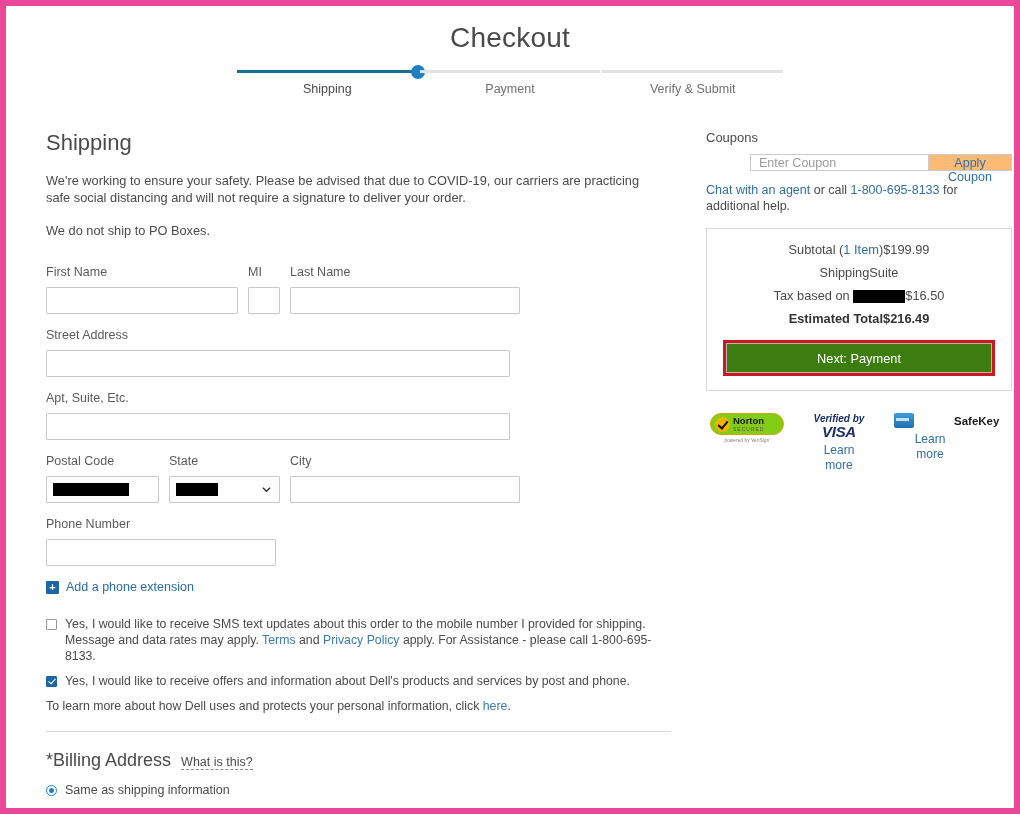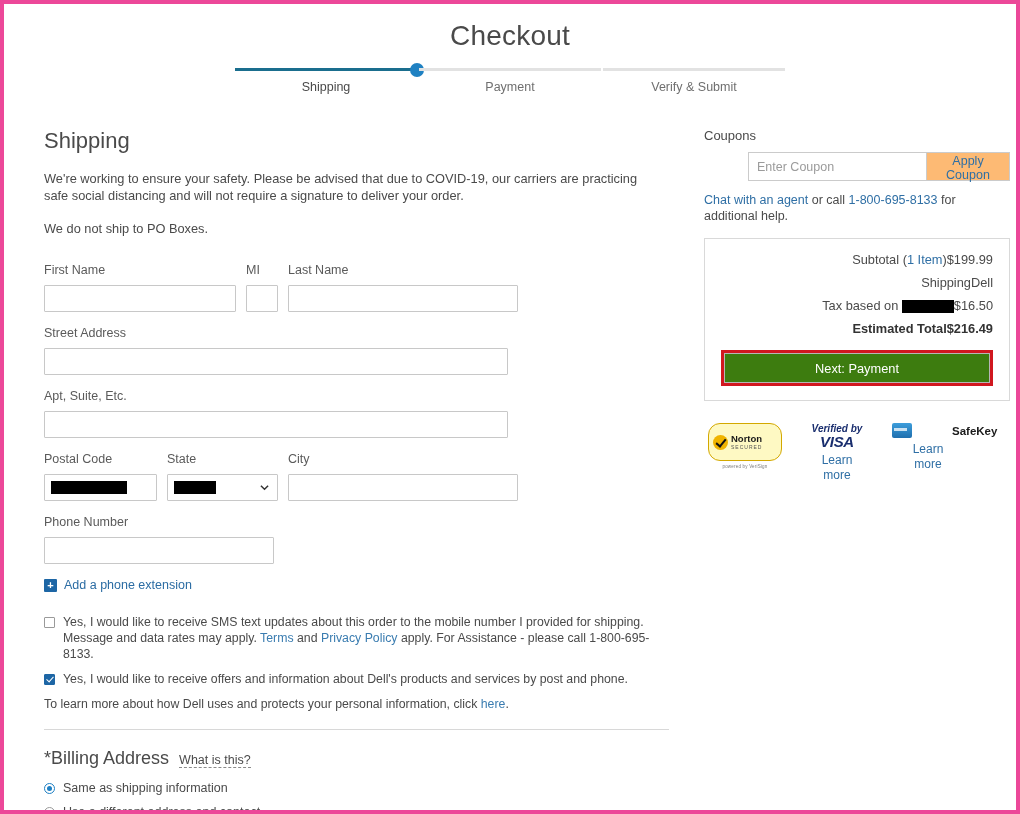--- a/index.html
+++ b/index.html
@@ -11,21 +11,21 @@
   body {
     font-family: "Liberation Sans", sans-serif;
     color: #444444;
     -webkit-font-smoothing: antialiased;
   }
   .page {
     position: relative;
     width: 1020px;
     height: 814px;
     background: #ffffff;
-    border: 4px solid #ec4899;
+    border: 6px solid #ec4899;
     overflow: hidden;
   }
 
   
   .checkout-title {
     text-align: center;
     font-size: 28px;
     font-weight: normal;
     color: #4a4a4a;
     margin: 16px 0 0 0;
@@ -293,21 +293,21 @@
   }
 
   
   .coupons-label {
     font-size: 13px;
     color: #4a4a4a;
     margin-bottom: 9px;
   }
   .coupon-row {
     display: flex;
-    height: 29px;
+    height: 17px;
     margin-bottom: 11px;
     padding-left: 44px;
   }
   .coupon-input {
     flex: 1;
     border: 1px solid #cbcbcb;
     border-right: none;
     padding: 0 8px;
     font-size: 12.5px;
     font-family: "Liberation Sans", sans-serif;
@@ -333,21 +333,21 @@
   }
   .chat-line a { color: #2f6fa5; text-decoration: none; }
 
   .summary-box {
     border: 1px solid #d9d9d9;
     background: #fff;
     padding: 13px 16px 14px 16px;
   }
   .sum-row {
     display: flex;
-    justify-content: flex-end;
+    justify-content: center;
     align-items: center;
     font-size: 12.8px;
     color: #4a4a4a;
     margin-bottom: 8px;
   }
   .sum-row.total {
     font-weight: bold;
     color: #333;
     margin-bottom: 0;
   }
@@ -392,23 +392,23 @@
   }
   
   .norton {
     width: 74px;
   }
   .norton-main {
     display: flex;
     align-items: center;
     border: 1px solid #d3a800;
     border-radius: 12px;
-    height: 38px;
+    height: 22px;
     padding: 0 4px;
-    background: #fef9c3;
+    background: #84cc16;
   }
   .norton-circle {
     width: 15px; height: 15px;
     border-radius: 50%;
     background: #f0b400;
     position: relative;
     flex: none;
   }
   .norton-circle:after {
     content: "";
@@ -627,21 +627,21 @@
         <a href="#">Chat with an agent</a><span> or call </span><a href="#">1-800-695-8133</a><span> for additional help.</span>
       </div>
 
       <div class="summary-box">
         <div class="sum-row">
           <span><span>Subtotal (</span><a class="lbl-blue" href="#" style="text-decoration:none">1 Item</a><span>)</span></span>
           <span>$199.99</span>
         </div>
         <div class="sum-row">
           <span>Shipping</span>
-          <span>Dell</span>
+          <span>Suite</span>
         </div>
         <div class="sum-row">
           <span><span>Tax based on</span> <span class="redact" style="width:52px"></span></span>
           <span>$16.50</span>
         </div>
         <div class="sum-row total">
           <span>Estimated Total</span>
           <span>$216.49</span>
         </div>
 

